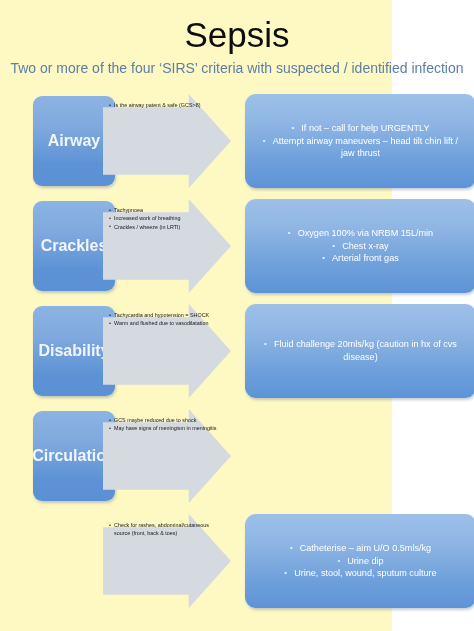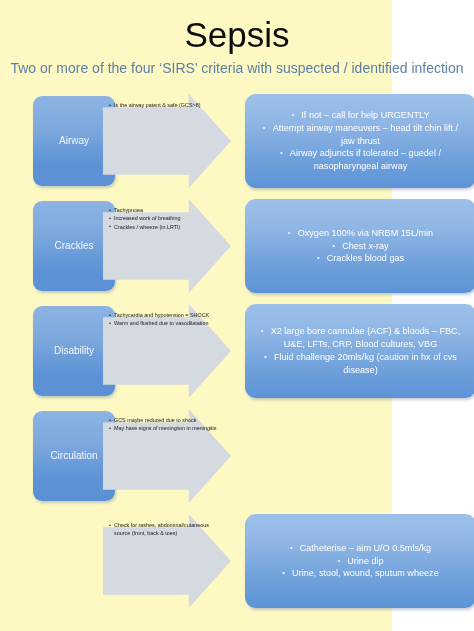--- a/index.html
+++ b/index.html
@@ -65,22 +65,22 @@
     height: 90px;
     border-radius: 9px;
     background: linear-gradient(to bottom, #8cb3e2 0%, #7fa9de 35%, #5d93d6 75%, #5b90d4 100%);
     box-shadow: 1px 2px 3px rgba(110,130,160,0.40);
     display: flex;
     align-items: center;
     justify-content: center;
   }
   .stage-label {
     color: #f2f6fb;
-    font-size: 10px;
-    font-weight: 400;
+    font-size: 16px;
+    font-weight: 700;
     text-align: center;
     line-height: 1.15;
     padding: 0 3px;
   }
 
   
   .arrow {
     position: absolute;
     left: 103px;
     top: 2px;
@@ -169,58 +169,56 @@
         <div class="arrow"></div>
         <div class="arrow-text">
           <ul>
             <li>Is the airway patent &amp; safe (GCS&gt;8)</li>
           </ul>
         </div>
         <div class="action-box">
           <ul class="action-list">
             <li>If not – call for help URGENTLY</li>
             <li>Attempt airway maneuvers – head tilt chin lift / jaw thrust</li>
-            <li>Airway adjuncts if tolerated – guedel / nasopharyngeal airway</li>
           </ul>
         </div>
       </div>
       <div class="row" style="top: 197px;">
         <div class="stage-box">
           <div class="stage-label">Crackles</div>
         </div>
         <div class="arrow"></div>
         <div class="arrow-text">
           <ul>
             <li>Tachypnoea</li>
             <li>Increased work of breathing</li>
             <li>Crackles / wheeze (in LRTI)</li>
           </ul>
         </div>
         <div class="action-box">
           <ul class="action-list">
             <li>Oxygen 100% via NRBM 15L/min</li>
             <li>Chest x-ray</li>
-            <li>Crackles blood gas</li>
+            <li>Arterial front gas</li>
           </ul>
         </div>
       </div>
       <div class="row" style="top: 302px;">
         <div class="stage-box">
           <div class="stage-label">Disability</div>
         </div>
         <div class="arrow"></div>
         <div class="arrow-text">
           <ul>
             <li>Tachycardia and hypotension = SHOCK</li>
             <li>Warm and flushed due to vasodilatation</li>
           </ul>
         </div>
         <div class="action-box">
           <ul class="action-list">
-            <li>X2 large bore cannulae (ACF) &amp; bloods – FBC, U&amp;E, LFTs, CRP, Blood cultures, VBG</li>
             <li>Fluid challenge 20mls/kg (caution in hx of cvs disease)</li>
           </ul>
         </div>
       </div>
       <div class="row" style="top: 407px;">
         <div class="stage-box">
           <div class="stage-label">Circulation</div>
         </div>
         <div class="arrow"></div>
         <div class="arrow-text">
@@ -234,19 +232,19 @@
         <div class="arrow"></div>
         <div class="arrow-text">
           <ul>
             <li>Check for rashes, abdominal/cutaneous source (front, back &amp; toes)</li>
           </ul>
         </div>
         <div class="action-box">
           <ul class="action-list">
             <li>Catheterise – aim U/O 0.5mls/kg</li>
             <li>Urine dip</li>
-            <li>Urine, stool, wound, sputum wheeze</li>
+            <li>Urine, stool, wound, sputum culture</li>
           </ul>
         </div>
       </div>
     </div>
 
 </div>
 
 </body></html>

